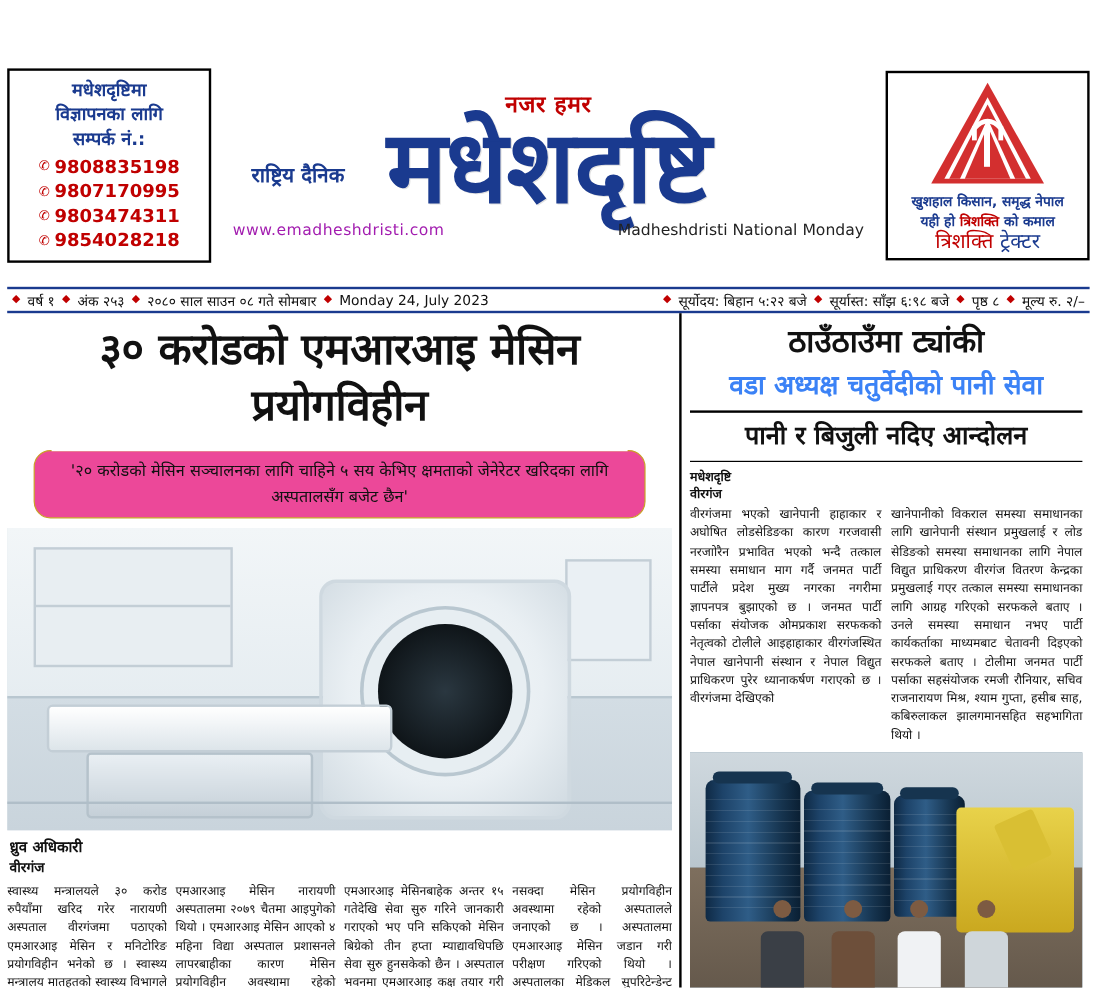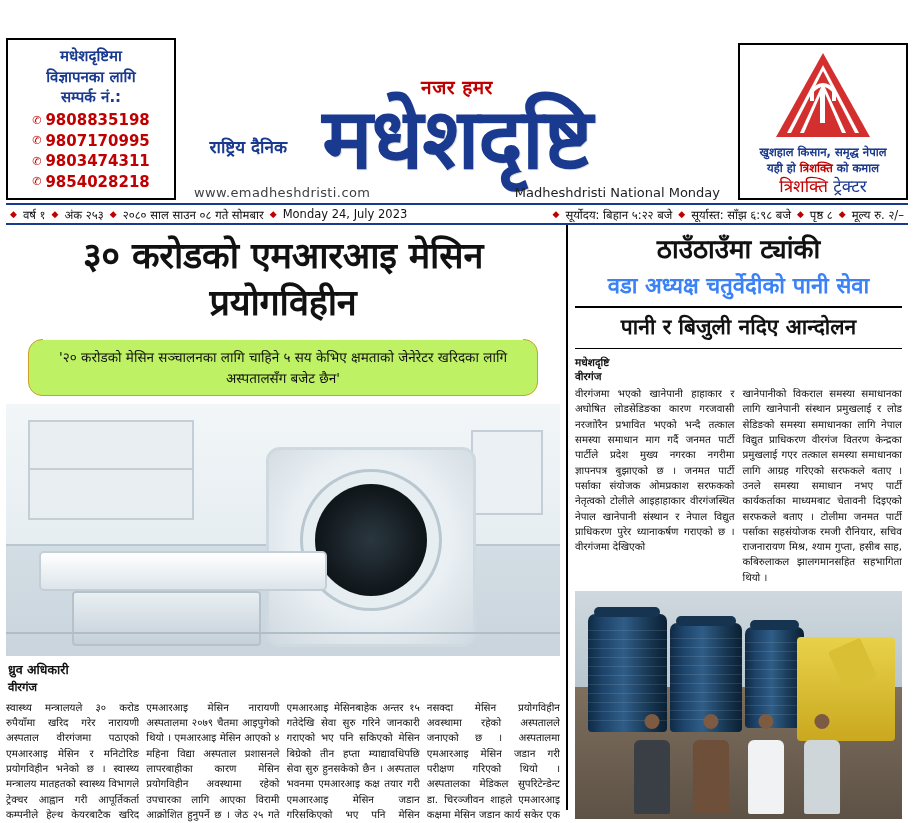--- a/index.html
+++ b/index.html
@@ -8,23 +8,24 @@
     height: 823px;
     background: #ffffff;
     font-family: "DejaVu Sans", "Liberation Sans", sans-serif;
     overflow: hidden;
     position: relative;
   }
 
   
   .masthead {
     display: flex;
-    align-items: flex-end;
+    align-items: center;
     padding: 4px 6px 0 6px;
     height: 200px;
+    margin-top: 36px;
   }
 
   .ad-box {
     width: 170px;
     border: 2px solid #000;
     padding: 6px 4px;
     display: flex;
     flex-direction: column;
     align-items: center;
     justify-content: flex-start;
@@ -105,21 +106,21 @@
   .sub-row {
     width: 100%;
     display: flex;
     justify-content: space-between;
     align-items: baseline;
     padding: 0 10px;
     margin-top: 2px;
   }
   .website {
     font-size: 13px;
-    color: #404040;
+    color: #a21caf;
     letter-spacing: 0.4px;
   }
   .eng-name {
     font-size: 13px;
     color: #222;
   }
 
   .logo-box {
     width: 170px;
     border: 2px solid #000;
@@ -198,21 +199,21 @@
     padding: 8px 10px 2px 10px;
     letter-spacing: -0.3px;
   }
 
   .quote-box {
     margin: 10px 22px 8px 22px;
     border: 1px solid #c9a227;
     border-radius: 14px;
     padding: 7px 14px;
     position: relative;
-    background: #bef264;
+    background: #ec4899;
   }
   .quote-box:before {
     content: "";
     position: absolute;
     left: 14px; right: 14px; top: -1px;
     height: 1px;
     background: #fff;
   }
   .quote-text {
     font-size: 13.5px;

